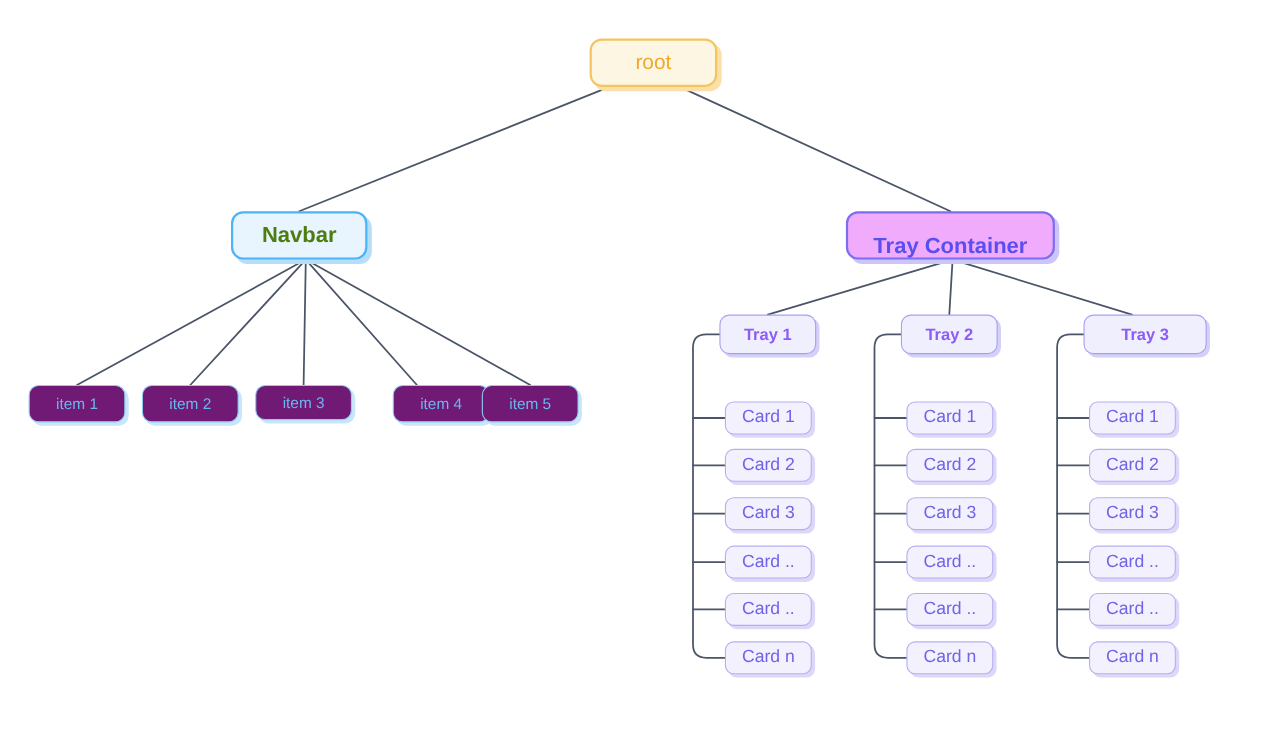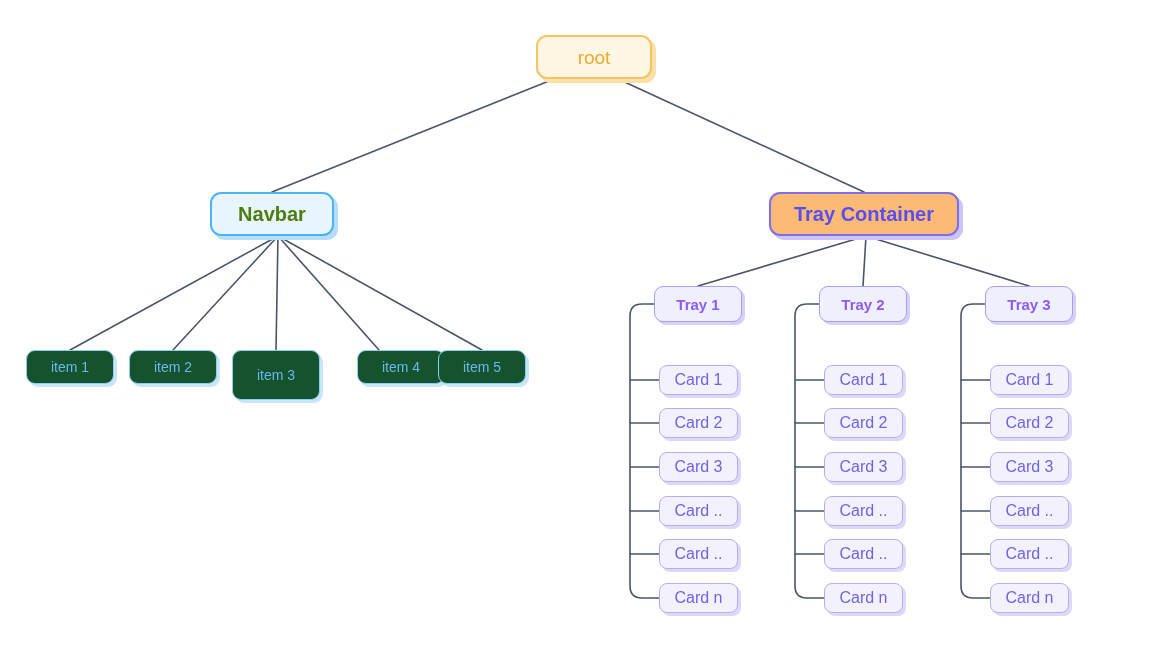--- a/index.html
+++ b/index.html
@@ -68,39 +68,40 @@
     border-radius: 11px;
   }
   .n-navbar .node-label {
     color: #4d7c0f;
     font-size: 20px;
     font-weight: 700;
   }
 
   
   .n-item {
-    background: #14532d;
+    background: #701a75;
     border-color: #8ecdf2;
     border-width: 1.6px;
     box-shadow: 3px 3px 0 0 #c9e6f8;
     border-radius: 9px;
   }
   .n-item .node-label {
     color: #6ab7ee;
     font-size: 14px;
     font-weight: 400;
   }
 
   
   .n-traycontainer {
-    background: #fdba74;
+    background: #f0abfc;
     border-color: #7b6ef0;
     border-width: 2px;
     box-shadow: 4px 4px 0 0 #cbc6f7;
     border-radius: 11px;
+    align-items: flex-end;
   }
   .n-traycontainer .node-label {
     color: #5b4ef0;
     font-size: 20px;
     font-weight: 700;
   }
 
   
   .n-tray {
     background: #f0effd;
@@ -177,21 +178,21 @@
     <span class="node-label">Tray Container</span>
   </div>
 
   <div id="dynamic-nodes">
       <div class="node n-item" style="left: 26px; top: 350px; width: 88px; height: 34px;">
         <span class="node-label">item 1</span>
       </div>
       <div class="node n-item" style="left: 129px; top: 350px; width: 88px; height: 34px;">
         <span class="node-label">item 2</span>
       </div>
-      <div class="node n-item" style="left: 232px; top: 350px; width: 88px; height: 50px;">
+      <div class="node n-item" style="left: 232px; top: 350px; width: 88px; height: 32px;">
         <span class="node-label">item 3</span>
       </div>
       <div class="node n-item" style="left: 335px; top: 350px; width: 88px; height: 34px; margin-left: 22px;">
         <span class="node-label">item 4</span>
       </div>
       <div class="node n-item" style="left: 438px; top: 350px; width: 88px; height: 34px;">
         <span class="node-label">item 5</span>
       </div>
       <div class="node n-tray" style="left: 654px; top: 286px; width: 88px; height: 36px;">
         <span class="node-label">Tray 1</span>
@@ -228,21 +229,21 @@
       </div>
       <div class="node n-card" style="left: 824px; top: 496px; width: 79px; height: 30px;">
         <span class="node-label">Card ..</span>
       </div>
       <div class="node n-card" style="left: 824px; top: 539px; width: 79px; height: 30px;">
         <span class="node-label">Card ..</span>
       </div>
       <div class="node n-card" style="left: 824px; top: 583px; width: 79px; height: 30px;">
         <span class="node-label">Card n</span>
       </div>
-      <div class="node n-tray" style="left: 985px; top: 286px; width: 88px; height: 36px;">
+      <div class="node n-tray" style="left: 985px; top: 286px; width: 112px; height: 36px;">
         <span class="node-label">Tray 3</span>
       </div>
       <div class="node n-card" style="left: 990px; top: 365px; width: 79px; height: 30px;">
         <span class="node-label">Card 1</span>
       </div>
       <div class="node n-card" style="left: 990px; top: 408px; width: 79px; height: 30px;">
         <span class="node-label">Card 2</span>
       </div>
       <div class="node n-card" style="left: 990px; top: 452px; width: 79px; height: 30px;">
         <span class="node-label">Card 3</span>

